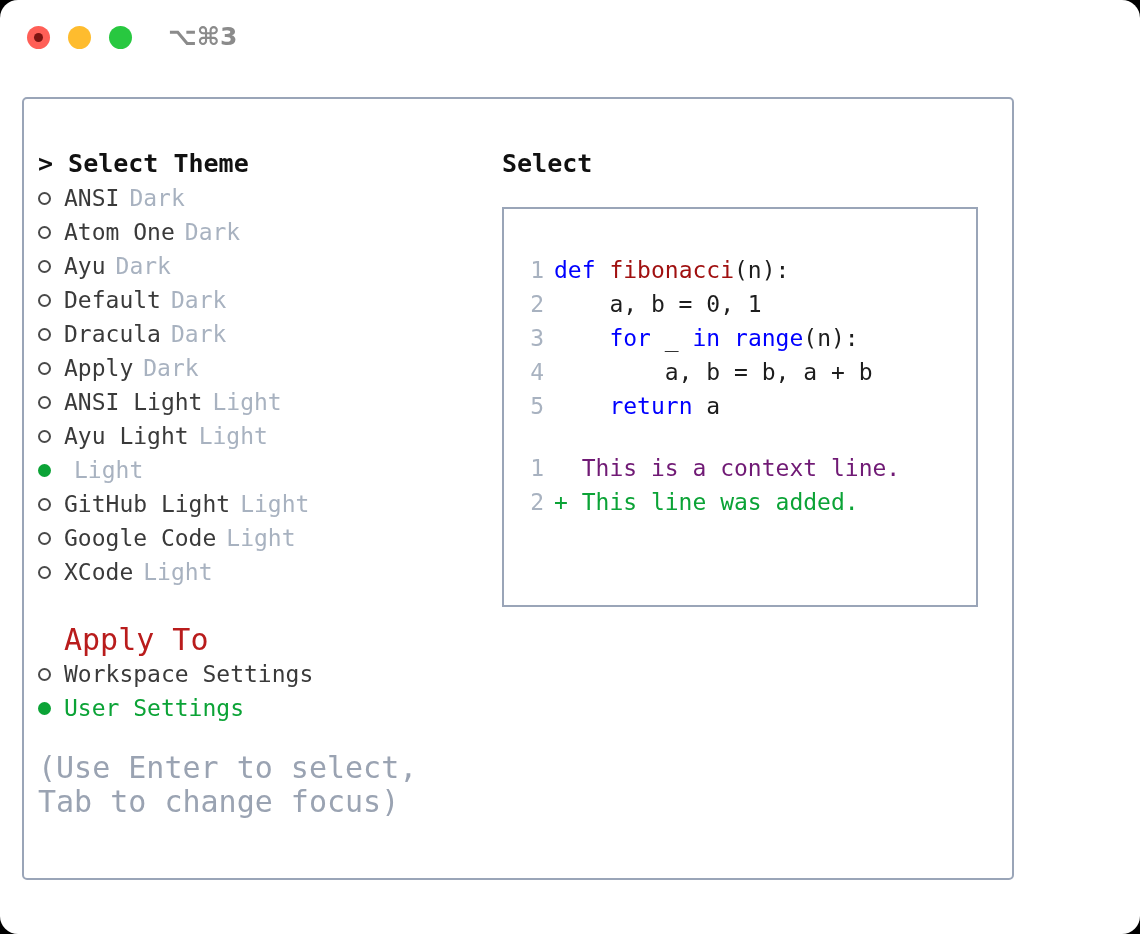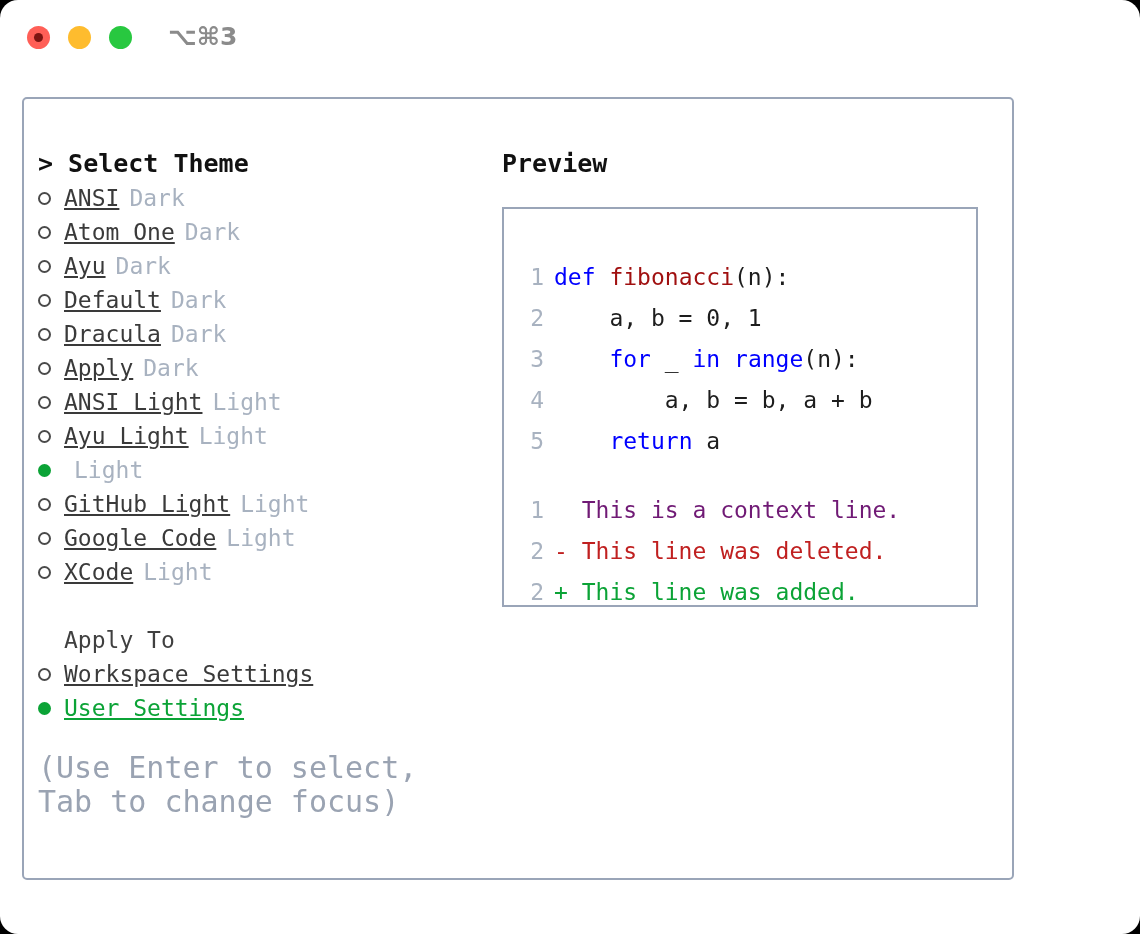--- a/index.html
+++ b/index.html
@@ -117,32 +117,32 @@
     width: 13px;
     height: 13px;
     border-radius: 50%;
     box-sizing: border-box;
     vertical-align: middle;
     margin-bottom: 2px;
   }
   .dot-filled { background: #0ba336; }
   .dot-hollow { border: 2px solid #4a4a4a; background: transparent; }
 
-  .opt-label { color: #3a3a3a; text-decoration: underline; }
+  .opt-label { color: #3a3a3a; }
   .opt-row.selected .opt-label { color: #0ba336; }
   .opt-kind {
     color: #a8b2c0;
     margin-left: 10px;
   }
 
   .subhead {
     height: 34px;
     line-height: 34px;
-    font-size: 23px;
-    color: #404040;
+    font-size: 30px;
+    color: #b91c1c;
     padding-left: 26px;
     white-space: pre;
   }
   .spacer-block { height: 34px; }
 
   .hint {
     margin-top: 26px;
     font-size: 30px;
     line-height: 34px;
     color: #9aa3b2;
@@ -177,21 +177,20 @@
     left: 14px;
     top: 44px;
     right: 6px;
   }
   .code-line {
     height: 34px;
     line-height: 34px;
     font-size: 23px;
     white-space: pre;
     color: #1d1d1d;
-    margin-top: 7px;
   }
   .lineno {
     display: inline-block;
     width: 26px;
     text-align: right;
     color: #a8b2c0;
     margin-right: 10px;
   }
   .kw  { color: #0000ff; }
   .fn  { color: #a01010; }
@@ -239,34 +238,33 @@
       <div class="subhead">Apply To</div>
       <div id="apply-list">
           <div class="opt-row"><span class="marker"><span class="dot-hollow"></span></span><span class="opt-label">Workspace Settings</span></div>
           <div class="opt-row selected"><span class="marker"><span class="dot-filled"></span></span><span class="opt-label">User Settings</span></div>
         </div>
 
       <div class="hint">(Use Enter to select, Tab to change focus)</div>
     </div>
 
     <div class="right-col">
-      <div class="preview-title">Preview</div>
+      <div class="preview-title">Select</div>
       <div class="preview-box">
         <div class="code-area">
           <div id="code-lines">
               <div class="code-line"><span class="lineno">1</span><span class="kw">def </span><span class="fn">fibonacci</span><span class="pl">(n):</span></div>
               <div class="code-line"><span class="lineno">2</span><span class="pl">    a, b = 0, 1</span></div>
               <div class="code-line"><span class="lineno">3</span><span class="pl">    </span><span class="kw">for</span><span class="pl"> _ </span><span class="kw">in</span><span class="pl"> </span><span class="kw">range</span><span class="pl">(n):</span></div>
               <div class="code-line"><span class="lineno">4</span><span class="pl">        a, b = b, a + b</span></div>
               <div class="code-line"><span class="lineno">5</span><span class="pl">    </span><span class="kw">return</span><span class="pl"> a</span></div>
             </div>
           <div class="diff-gap"></div>
           <div id="diff-lines">
               <div class="code-line"><span class="lineno">1</span><span class="ctx">  This is a context line.</span></div>
-              <div class="code-line"><span class="lineno">2</span><span class="del">- This line was deleted.</span></div>
               <div class="code-line"><span class="lineno">2</span><span class="add">+ This line was added.</span></div>
             </div>
         </div>
       </div>
     </div>
 
   </div>
 </div>
 
 </body></html>

